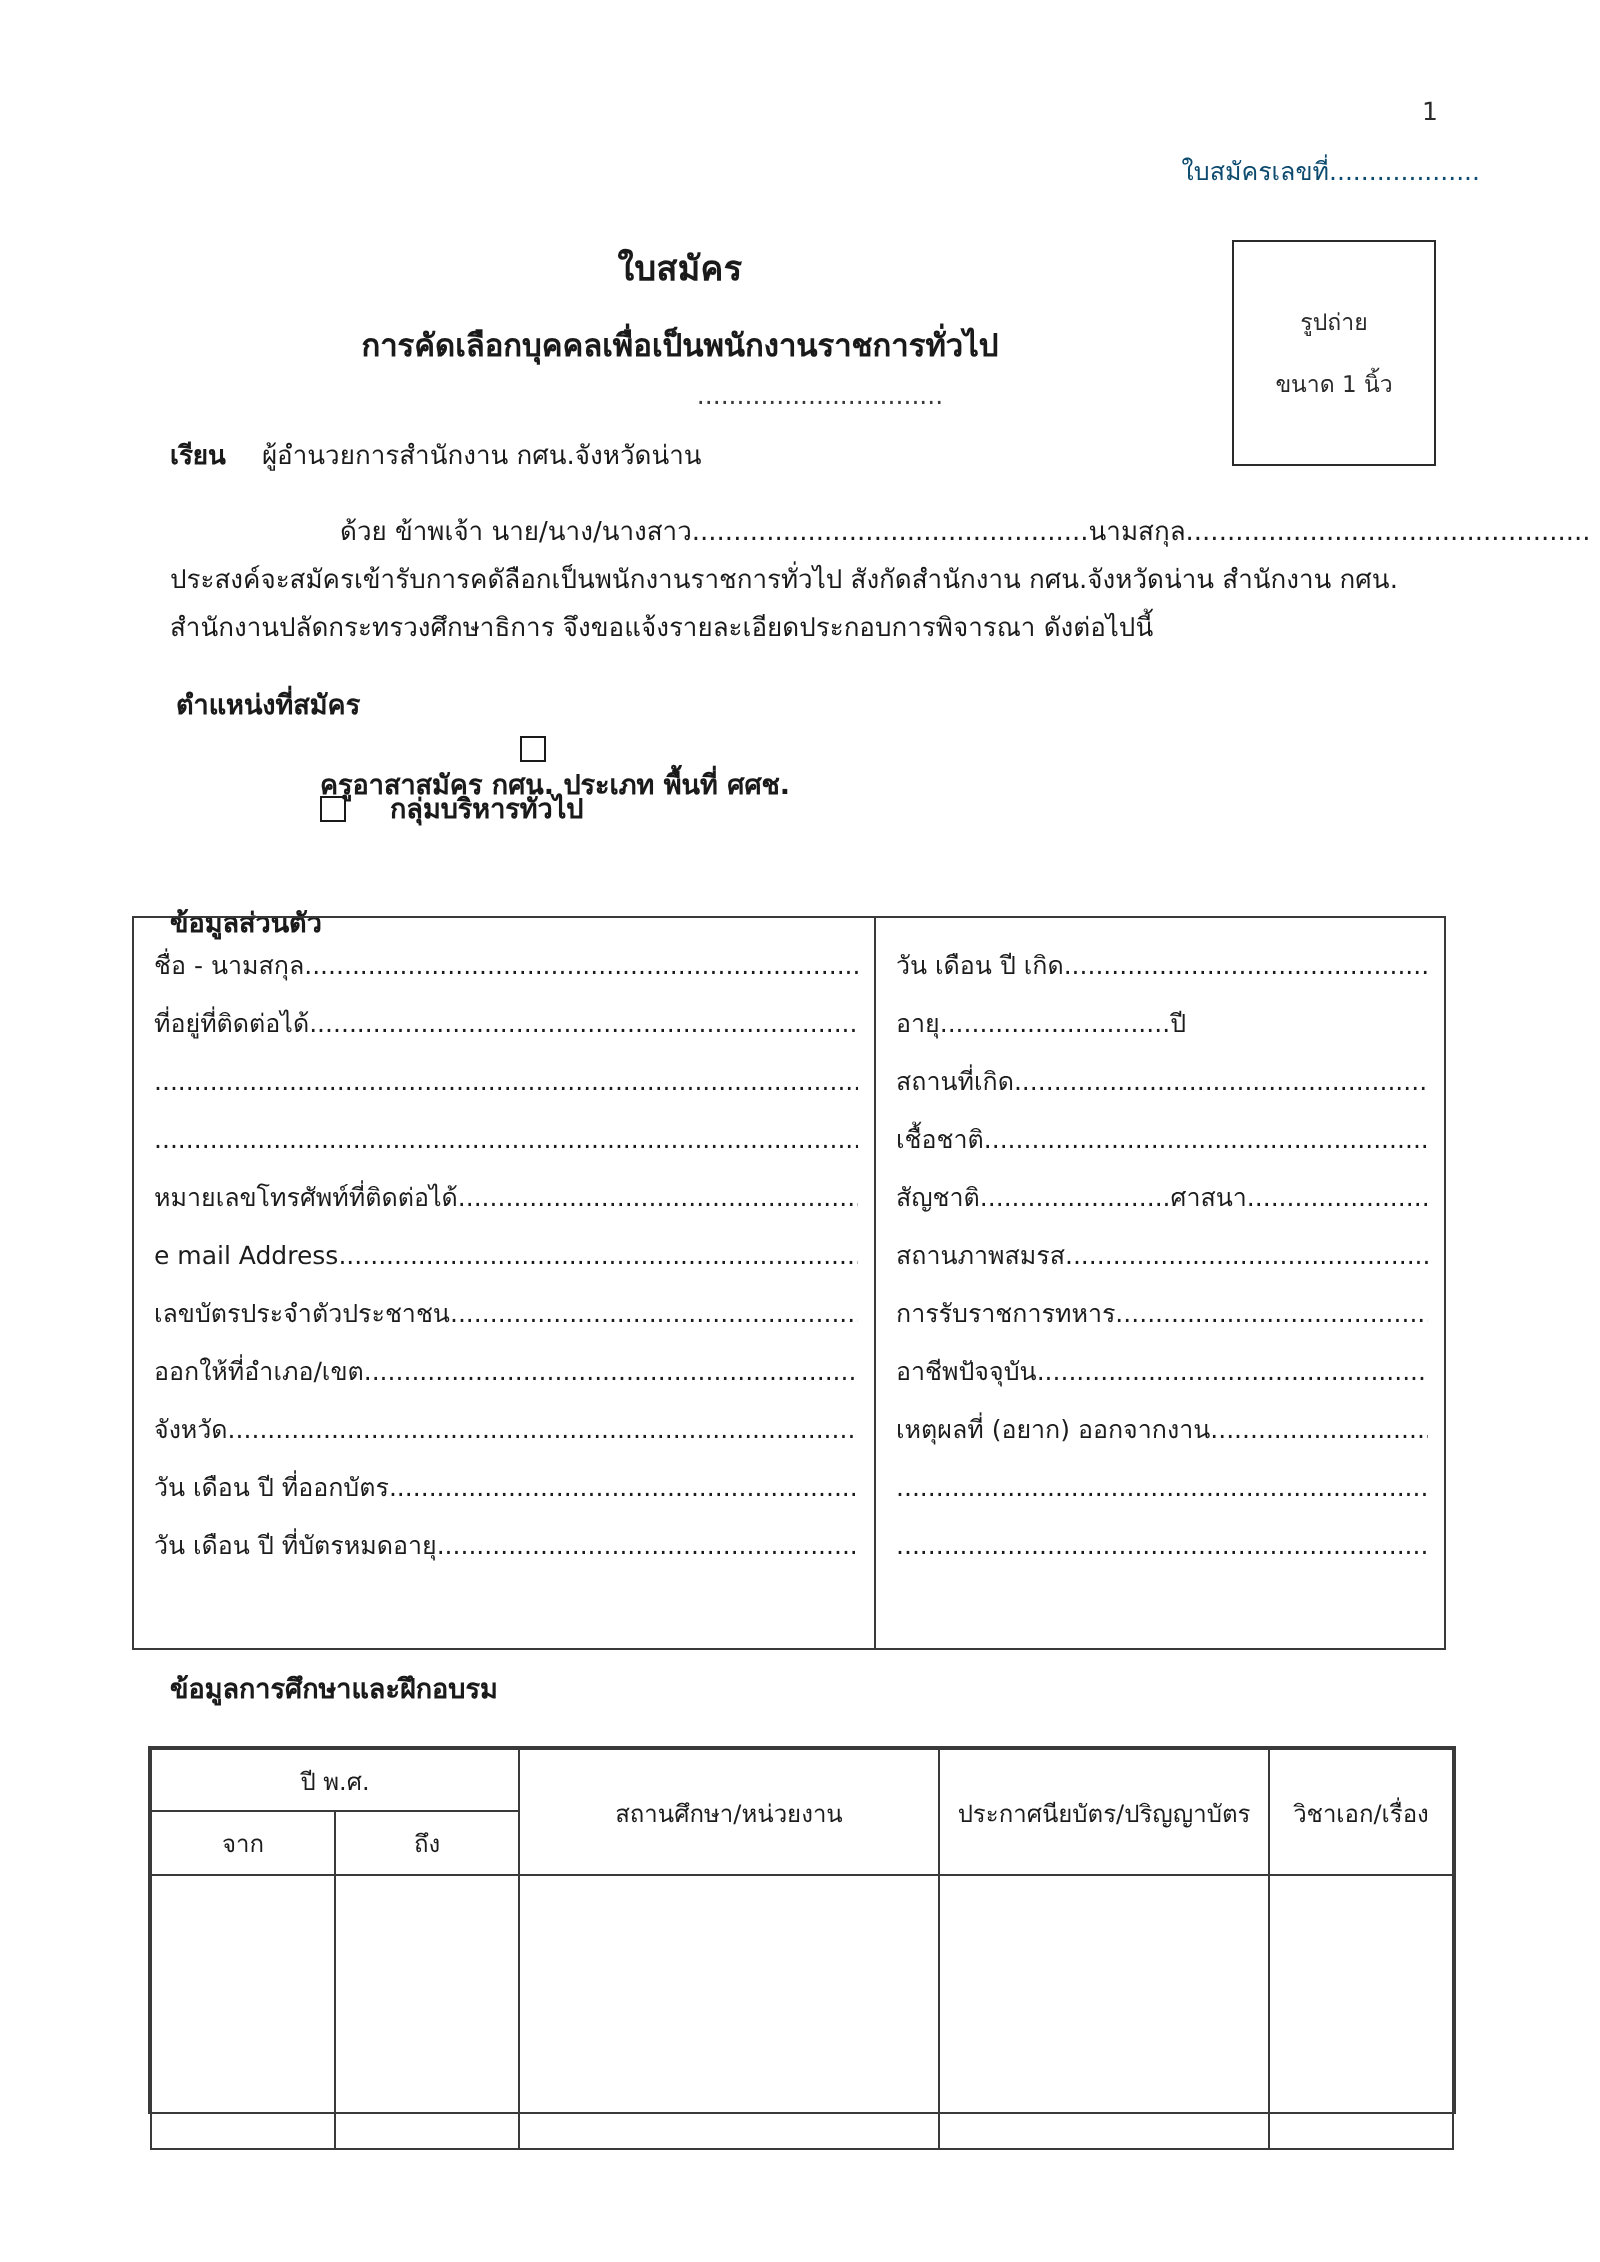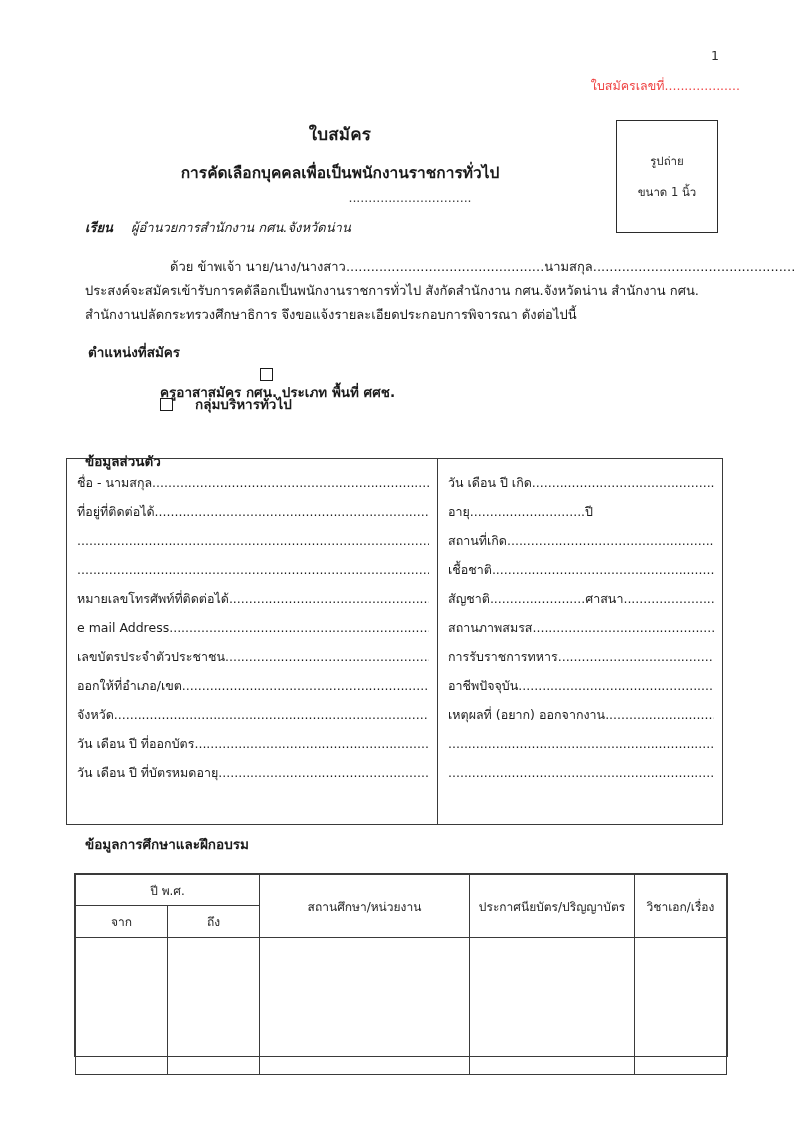--- a/index.html
+++ b/index.html
@@ -29,21 +29,21 @@
     color: #2a2a2a;
   }
   .app-no {
     position: absolute;
     left: 560px;
     top: 76px;
     width: 180px;
     text-align: right;
     font-size: 12.5px;
     white-space: nowrap;
-    color: #ef4444;
+    color: #0c4a6e;
   }
 
   .title {
     position: absolute;
     left: 80px;
     top: 120px;
     width: 520px;
     text-align: center;
     font-size: 17px;
     font-weight: bold;
@@ -89,21 +89,20 @@
     gap: 12px;
   }
 
   
   .salutation {
     position: absolute;
     left: 85px;
     top: 217px;
     font-size: 13px;
     white-space: nowrap;
-    font-style: italic;
   }
   .salutation b { font-weight: bold; margin-right: 18px; }
 
   .para {
     position: absolute;
     left: 85px;
     top: 255px;
     width: 615px;
     font-size: 13px;
     line-height: 24px;

